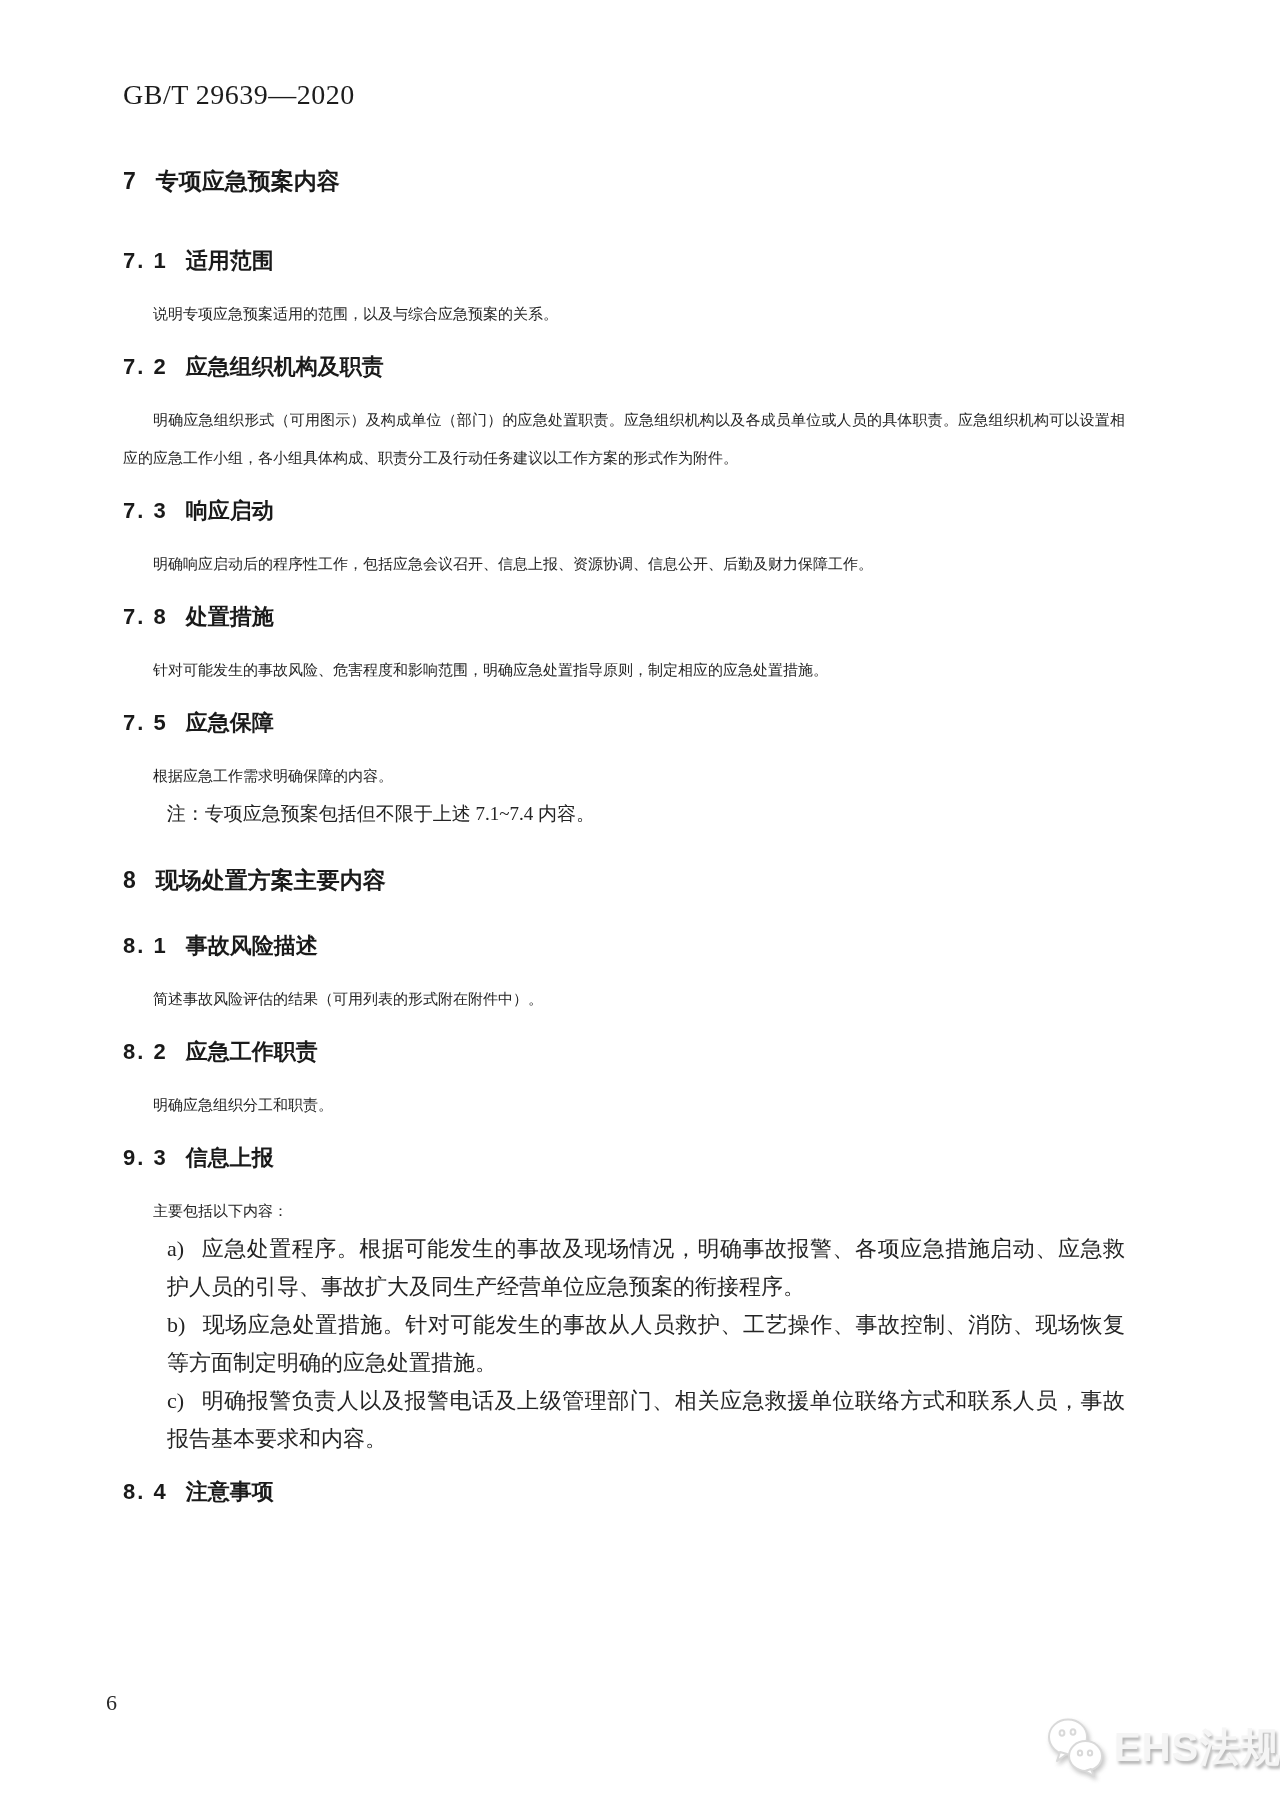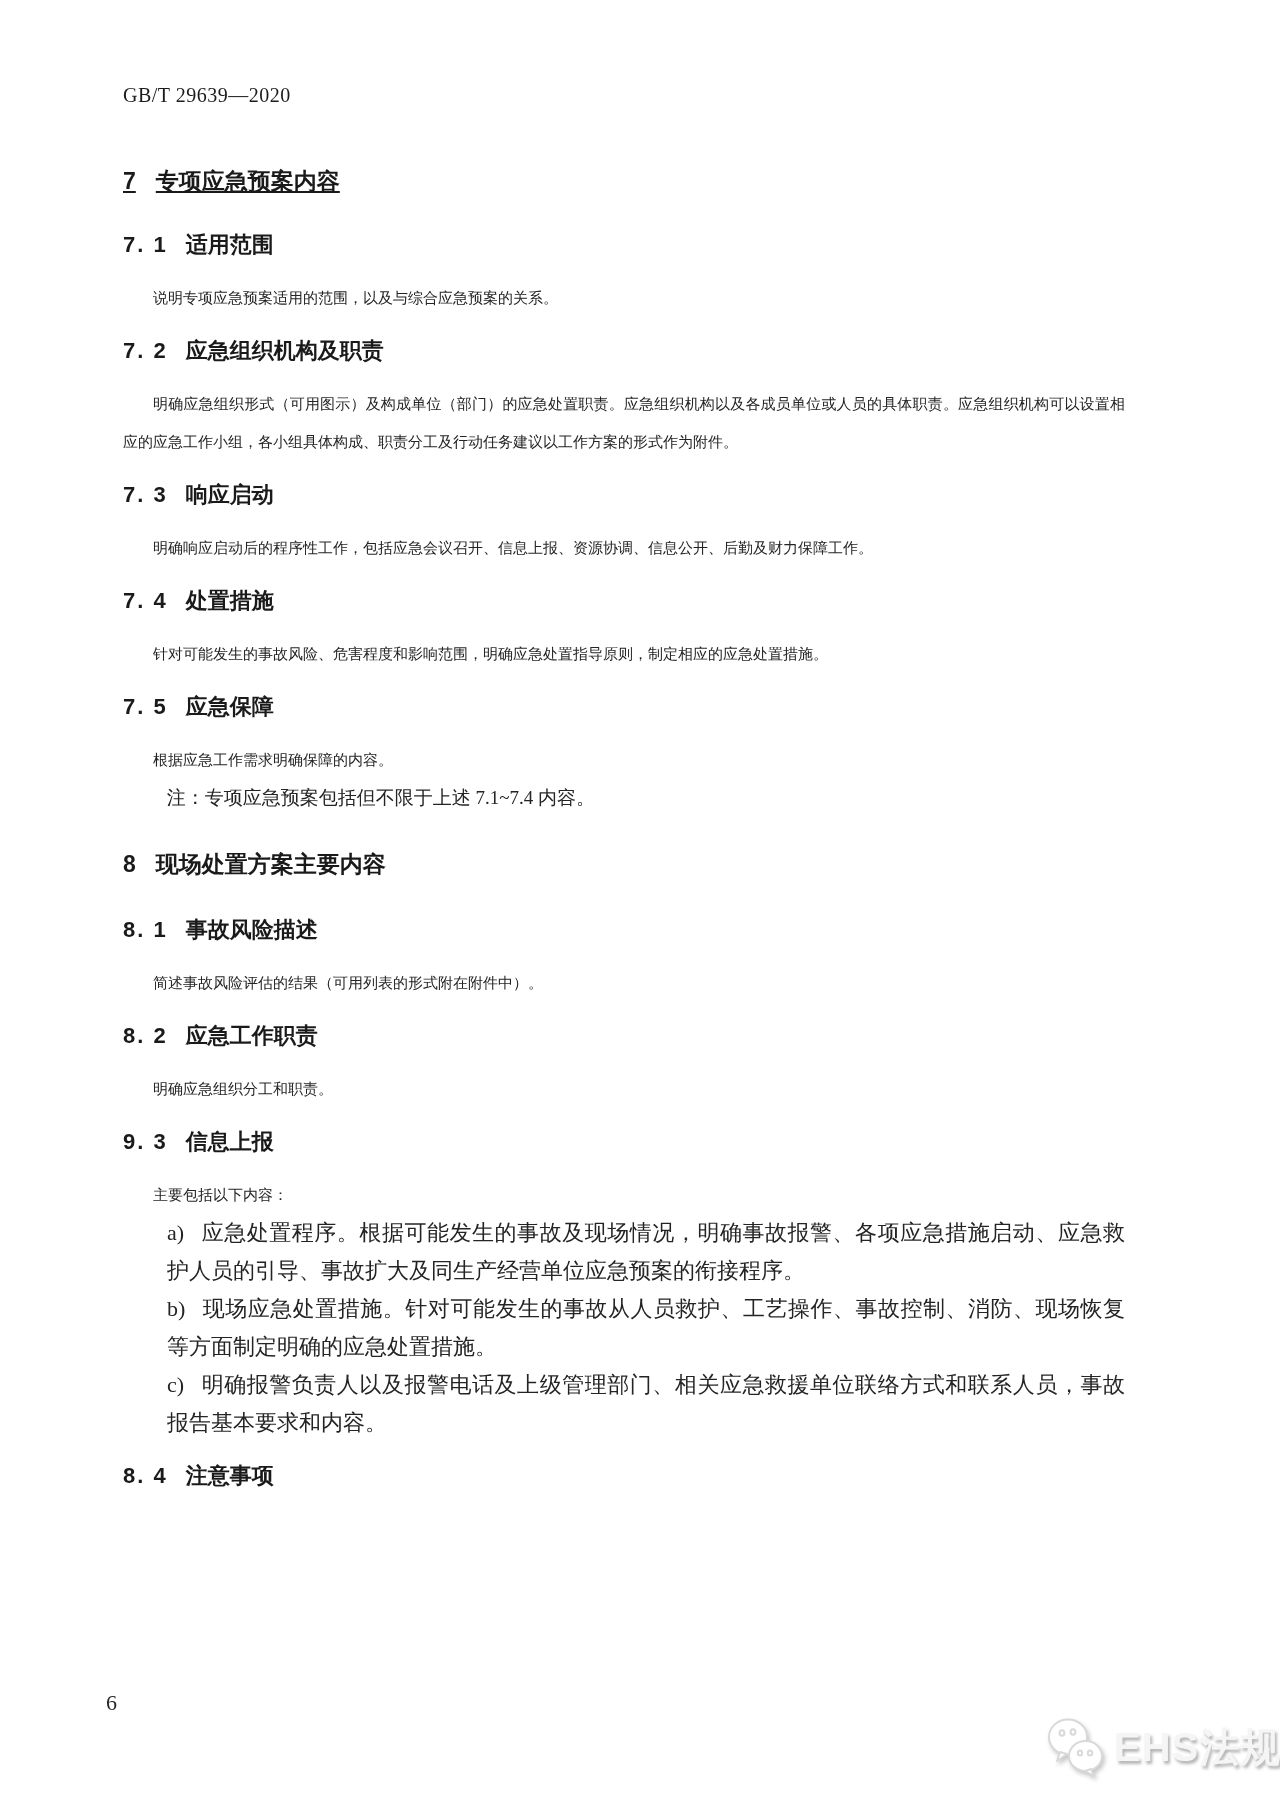--- a/index.html
+++ b/index.html
@@ -6,29 +6,29 @@
   body {
     width:1280px; height:1809px; position:relative; overflow:hidden;
     background:#ffffff; color:#222222;
     font-family:"Liberation Serif","DejaVu Serif",serif;
   }
   .page {
     position:absolute; inset:0; box-sizing:border-box;
     padding:76px 155px 0 123px;
   }
   .doc-code {
-    font-size:20px; line-height:38px; letter-spacing:0.5px; color:#1c1c1c;
+    font-size:28px; line-height:38px; letter-spacing:0.5px; color:#1c1c1c;
     font-family:"Liberation Serif","DejaVu Serif",serif;
   }
   .chapter-heading {
     font-family:"Liberation Sans","DejaVu Sans",sans-serif;
     font-weight:700; font-size:23px; line-height:38px; color:#1a1a1a;
     margin:28px 0;
   }
-  .chapter-heading.first { margin:48px 0 26px;text-decoration:underline; }
+  .chapter-heading.first { margin:48px 0 42px; }
   .chapter-heading .num { margin-right:20px; }
   .section-heading {
     font-family:"Liberation Sans","DejaVu Sans",sans-serif;
     font-weight:700; font-size:22px; line-height:38px; color:#1a1a1a;
     margin:15px 0;
   }
   .section-heading .num { margin-right:18px; letter-spacing:2px;text-align:center; }
   .para {
     margin:0; font-size:15px; line-height:38px;
     text-indent:2em; text-align:justify; color:#242424;
@@ -70,21 +70,21 @@
   <div class="doc-code">GB/T 29639—2020</div>
 
   <main id="content">
       <div class="chapter-heading first"><span class="num">7</span><span class="title">专项应急预案内容</span></div>
       <div class="section-heading"><span class="num">7. 1</span><span class="title">适用范围</span></div>
       <p class="para">说明专项应急预案适用的范围，以及与综合应急预案的关系。</p>
       <div class="section-heading"><span class="num">7. 2</span><span class="title">应急组织机构及职责</span></div>
       <p class="para">明确应急组织形式（可用图示）及构成单位（部门）的应急处置职责。应急组织机构以及各成员单位或人员的具体职责。应急组织机构可以设置相应的应急工作小组，各小组具体构成、职责分工及行动任务建议以工作方案的形式作为附件。</p>
       <div class="section-heading"><span class="num">7. 3</span><span class="title">响应启动</span></div>
       <p class="para">明确响应启动后的程序性工作，包括应急会议召开、信息上报、资源协调、信息公开、后勤及财力保障工作。</p>
-      <div class="section-heading"><span class="num">7. 4</span><span class="title">处置措施</span></div>
+      <div class="section-heading"><span class="num">7. 8</span><span class="title">处置措施</span></div>
       <p class="para">针对可能发生的事故风险、危害程度和影响范围，明确应急处置指导原则，制定相应的应急处置措施。</p>
       <div class="section-heading"><span class="num">7. 5</span><span class="title">应急保障</span></div>
       <p class="para">根据应急工作需求明确保障的内容。</p>
       <p class="note">注：专项应急预案包括但不限于上述 7.1~7.4 内容。</p>
       <div class="chapter-heading"><span class="num">8</span><span class="title">现场处置方案主要内容</span></div>
       <div class="section-heading"><span class="num">8. 1</span><span class="title">事故风险描述</span></div>
       <p class="para">简述事故风险评估的结果（可用列表的形式附在附件中）。</p>
       <div class="section-heading"><span class="num">8. 2</span><span class="title">应急工作职责</span></div>
       <p class="para">明确应急组织分工和职责。</p>
       <div class="section-heading"><span class="num">9. 3</span><span class="title">信息上报</span></div>

